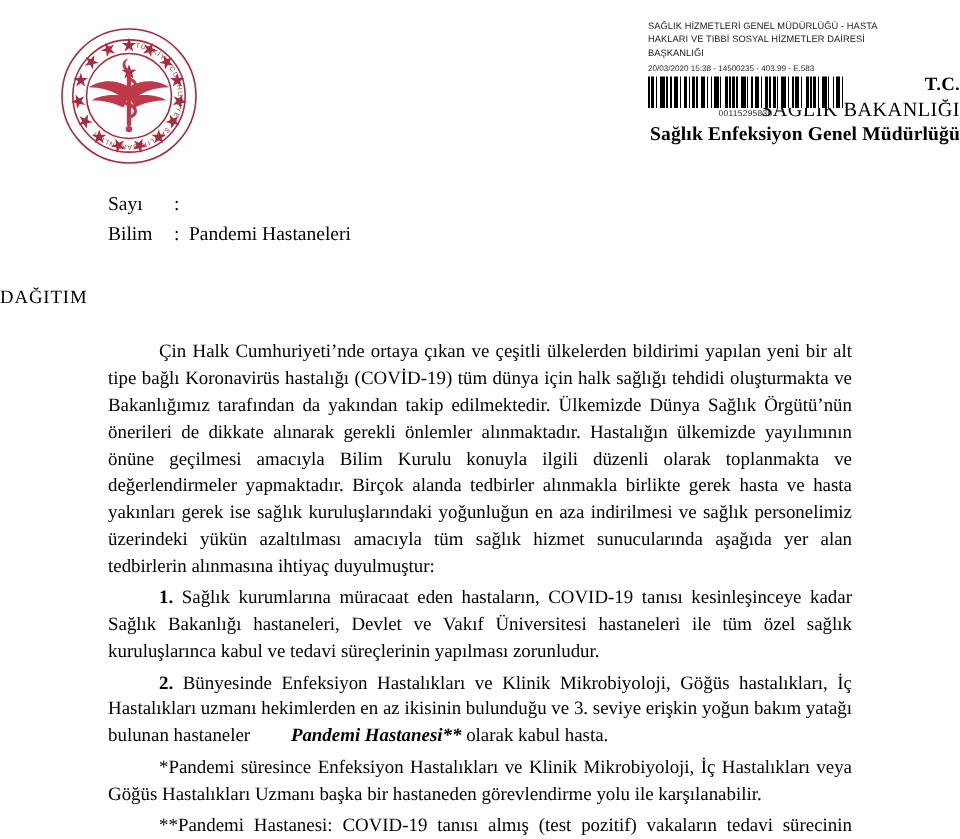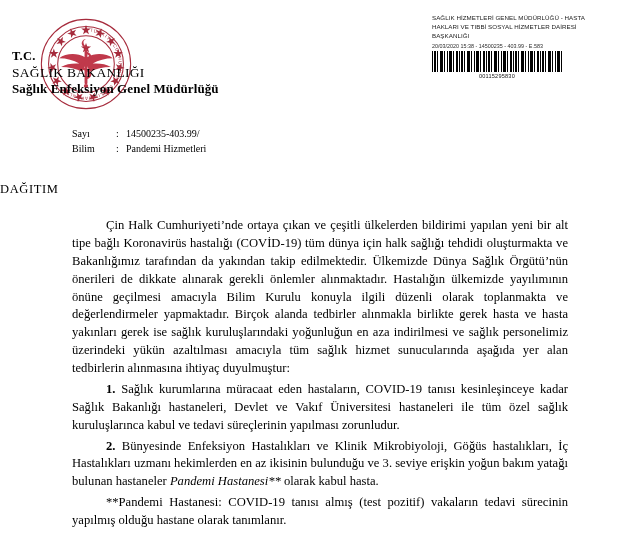--- a/index.html
+++ b/index.html
@@ -29,21 +29,21 @@
     width: 96px;
     height: 100px;
   }
   .emblem svg { display: block; width: 96px; height: 100px; }
 
   .ministry-title {
     position: absolute;
     left: 12px;
     right: 0;
     top: 48px;
-    text-align: left;
+    text-align: right;
     line-height: 1.28;
   }
   .ministry-title .tc {
     font-size: 12.5px;
     font-weight: bold;
     letter-spacing: 0.2px;
   }
   .ministry-title .bakanlik {
     font-size: 13.5px;
     font-weight: normal;
@@ -100,21 +100,21 @@
     font-family: "Liberation Sans", "DejaVu Sans", sans-serif;
     font-size: 5.6px;
     letter-spacing: 0.2px;
     color: #1a1a1a;
     margin-top: 0.5px;
   }
 
   
   .ref-block {
     margin: 8px 0 0 72px;
-    font-size: 10px;
+    font-size: 13px;
     line-height: 1.5;
   }
   .ref-row { display: flex; }
   .ref-label { width: 44px; flex: 0 0 44px; }
   .ref-colon { width: 10px; flex: 0 0 10px; }
   .ref-value { }
 
   
   .distribution {
     margin-top: 26px;
@@ -126,21 +126,21 @@
   .body-text {
     margin: 20px 72px 0 72px;
     font-size: 12.6px;
     line-height: 1.42;
     text-align: justify;
     text-justify: inter-word;
   }
   .para { margin: 0 0 0 0; text-indent: 34px; }
   .para + .para { margin-top: 3px; }
   .num { font-weight: bold; }
-  .bolditalic { font-weight: normal; font-style: italic; }
+  .bolditalic { font-weight: bold; font-style: italic; margin-left: 24px; }
 </style>
 </head>
 <body>
 
 <div class="doc-header">
 
   <div class="emblem">
     <svg viewBox="0 0 200 200" xmlns="http://www.w3.org/2000/svg" aria-hidden="true">
       <g fill="none" stroke="#a62b3c" stroke-width="2.2">
         <circle cx="100" cy="100" r="93"></circle>
@@ -235,35 +235,35 @@
     <div class="barcode-bars"></div>
     <div class="barcode-number">00115295830</div>
   </div>
 
 </div>
 
 <div class="ref-block">
   <div class="ref-row">
     <span class="ref-label">Sayı</span>
     <span class="ref-colon">:</span>
-    <span class="ref-value">14500235-403.99/</span>
   </div>
   <div class="ref-row">
     <span class="ref-label">Bilim</span>
     <span class="ref-colon">:</span>
-    <span class="ref-value">Pandemi Hizmetleri</span>
+    <span class="ref-value">Pandemi Hastaneleri</span>
   </div>
 </div>
 
 <div class="distribution">DAĞITIM</div>
 
 <div class="body-text">
 
   <p class="para">Çin Halk Cumhuriyeti’nde ortaya çıkan ve çeşitli ülkelerden bildirimi yapılan yeni bir alt tipe bağlı Koronavirüs hastalığı (COVİD-19) tüm dünya için halk sağlığı tehdidi oluşturmakta ve Bakanlığımız tarafından da yakından takip edilmektedir. Ülkemizde Dünya Sağlık Örgütü’nün önerileri de dikkate alınarak gerekli önlemler alınmaktadır. Hastalığın ülkemizde yayılımının önüne geçilmesi amacıyla Bilim Kurulu konuyla ilgili düzenli olarak toplanmakta ve değerlendirmeler yapmaktadır. Birçok alanda tedbirler alınmakla birlikte gerek hasta ve hasta yakınları gerek ise sağlık kuruluşlarındaki yoğunluğun en aza indirilmesi ve sağlık personelimiz üzerindeki yükün azaltılması amacıyla tüm sağlık hizmet sunucularında aşağıda yer alan tedbirlerin alınmasına ihtiyaç duyulmuştur:</p>
 
   <p class="para"><span class="num">1.</span><span> Sağlık kurumlarına müracaat eden hastaların, COVID-19 tanısı kesinleşinceye kadar Sağlık Bakanlığı hastaneleri, Devlet ve Vakıf Üniversitesi hastaneleri ile tüm özel sağlık kuruluşlarınca kabul ve tedavi süreçlerinin yapılması zorunludur.</span></p>
 
   <p class="para"><span class="num">2.</span><span> Bünyesinde Enfeksiyon Hastalıkları ve Klinik Mikrobiyoloji, Göğüs hastalıkları, İç Hastalıkları uzmanı hekimlerden en az ikisinin bulunduğu ve 3. seviye erişkin yoğun bakım yatağı bulunan hastaneler </span><span class="bolditalic">Pandemi Hastanesi**</span><span> olarak kabul hasta.</span></p>
 
+  <p class="para">*Pandemi süresince Enfeksiyon Hastalıkları ve Klinik Mikrobiyoloji, İç Hastalıkları veya Göğüs Hastalıkları Uzmanı başka bir hastaneden görevlendirme yolu ile karşılanabilir.</p>
 
   <p class="para">**Pandemi Hastanesi: COVID-19 tanısı almış (test pozitif) vakaların tedavi sürecinin yapılmış olduğu hastane olarak tanımlanır.</p>
 
 </div>
 
 </body></html>

